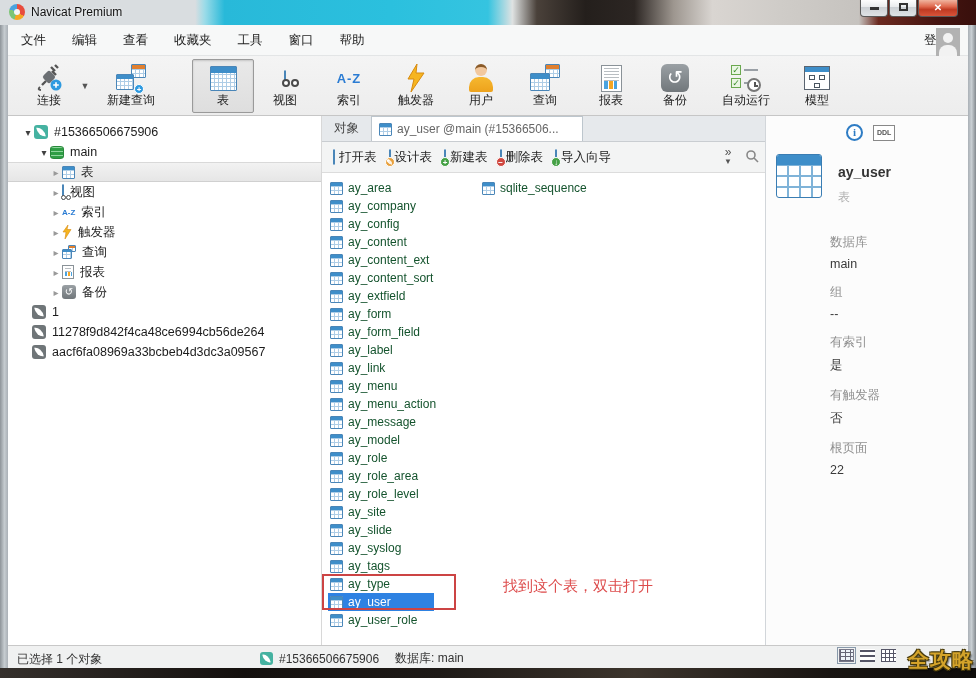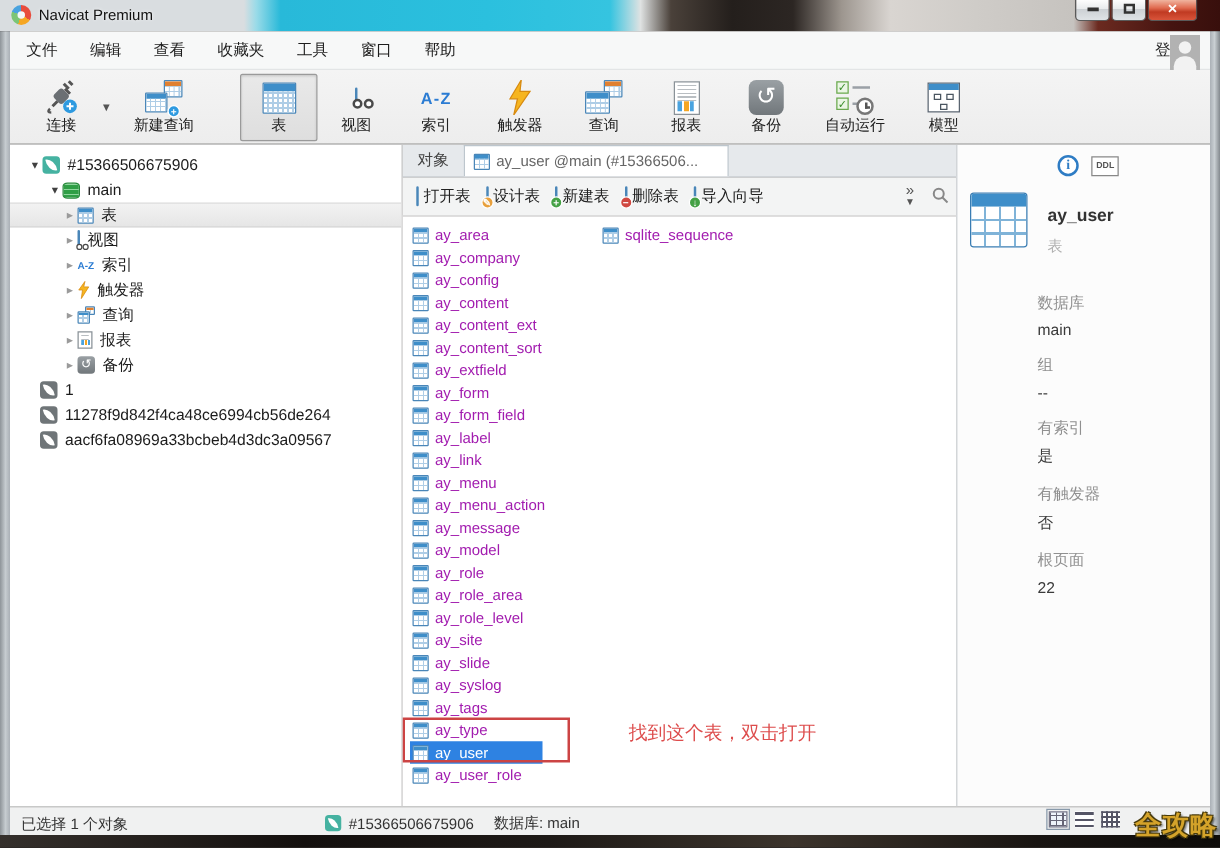--- a/index.html
+++ b/index.html
@@ -167,21 +167,21 @@
   .obtn .iwrap { position:relative; }
   .ob-more { margin-left:auto; width:22px; text-align:center; color:#555; font-size:12px; line-height:10px; }
   .ob-more .caret { font-size:8px; display:block; }
   .ob-search { width:26px; text-align:center; }
 
   .listarea { position:absolute; left:322px; top:173px; width:443px; height:472px;
     background:#fff; overflow:hidden; }
   .lcol { position:absolute; top:6px; width:150px; }
   .lcol.c1 { left:6px; } .lcol.c2 { left:158px; }
   .lrow { height:18px; display:flex; align-items:center; gap:5px; padding-left:2px;
-    font-size:12px; color:#a21caf; white-space:nowrap; }
+    font-size:12px; color:#14532d; white-space:nowrap; }
   .lrow.sel { background:#2e82e2; color:#fff; width:106px; }
   .redbox { position:absolute; left:0px; top:401px; width:134px; height:36px;
     border:2px solid #cc4444; }
   .annotation { position:absolute; left:181px; top:404px; font-size:15px; color:#dd4c4c; white-space:nowrap; }
 
   
   .infopanel { position:absolute; left:765px; top:116px; width:203px; height:529px;
     background:#fcfcfc; border-left:1px solid #d2d6da; }
   .ip-icons { position:absolute; left:80px; top:8px; display:flex; gap:10px; align-items:center; }
   .info-ic { width:17px; height:17px; border-radius:50%; border:2px solid #2e7cc4; color:#2e7cc4;
@@ -282,20 +282,29 @@
     <span class="ticn az-big">A-Z</span>
     <span>索引</span>
   </div>
   <div class="tbtn" style="width:68px">
     <span class="ticn">
       <svg class="boltsvg" width="20" height="28" viewBox="0 0 20 28">
         <polygon points="11,0 2,15 8,15 5,28 18,9 10,9" fill="#f6b520" stroke="#d78a10" stroke-width="1"></polygon>
       </svg>
     </span>
     <span>触发器</span>
+  </div>
+  <div class="tbtn" style="width:62px">
+    <span class="ticn">
+      <span class="userpic">
+          <span class="head"></span>
+          <span class="body"></span>
+        </span>
+    </span>
+    <span>用户</span>
   </div>
   <div class="tbtn" style="width:66px">
     <span class="ticn">
       <span style="position:relative;width:30px;height:28px;display:inline-block">
         <span class="ti s15 orange" style="position:absolute;right:0;top:0"></span>
         <span class="ti s15" style="position:absolute;left:0;bottom:1px;width:20px;height:18px"></span>
       </span>
     </span>
     <span>查询</span>
   </div>

